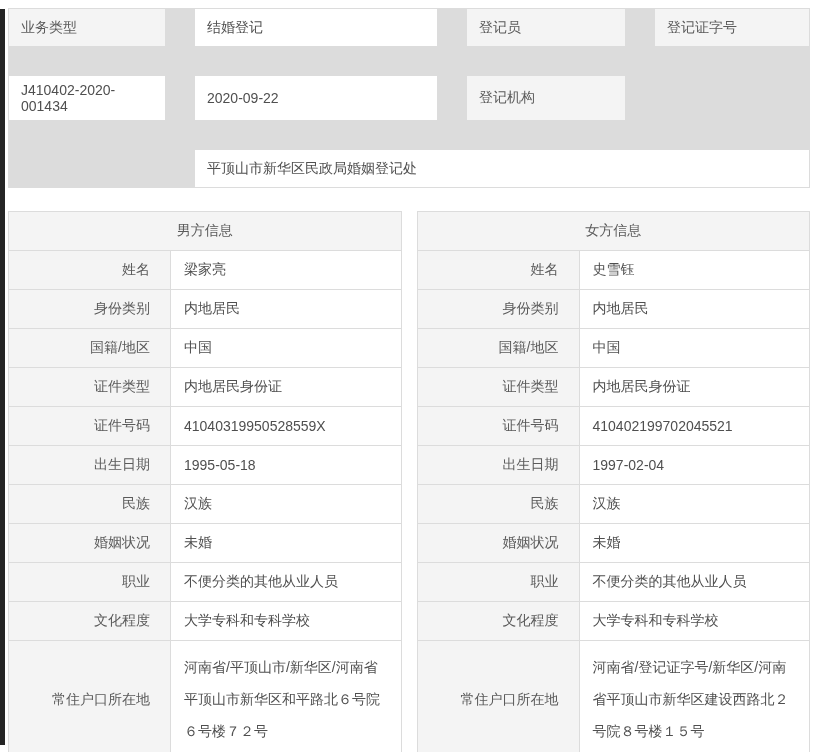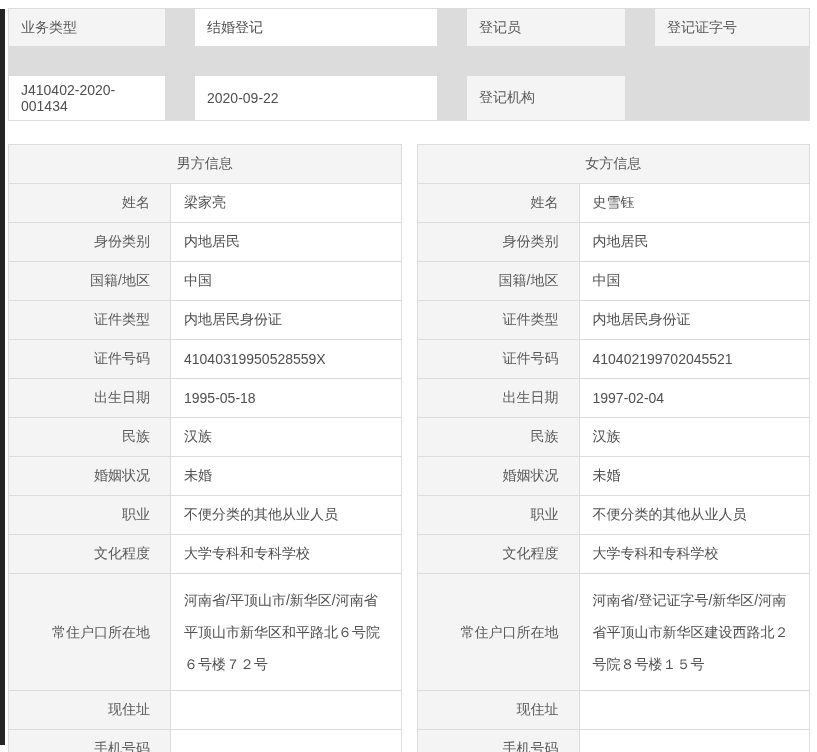--- a/index.html
+++ b/index.html
@@ -91,20 +91,21 @@
   <div class="grid-table reg-table">
     <div class="cell lbl">业务类型</div>
     <div class="cell val">结婚登记</div>
     <div class="cell lbl">登记员</div>
 
     <div class="cell lbl">登记证字号</div>
     <div class="cell val">J410402-2020-001434</div>
     <div class="cell val">2020-09-22</div>
 
     <div class="cell lbl">登记机构</div>
+    <div class="cell val span3">平顶山市新华区民政局婚姻登记处</div>
   </div>
 
   <div class="parties">
 
     <div class="grid-table party-table">
       <div class="cell hdr">男方信息</div>
 
       <div class="cell lbl">姓名</div>
       <div class="cell val">梁家亮</div>
       <div class="cell lbl">身份类别</div>

